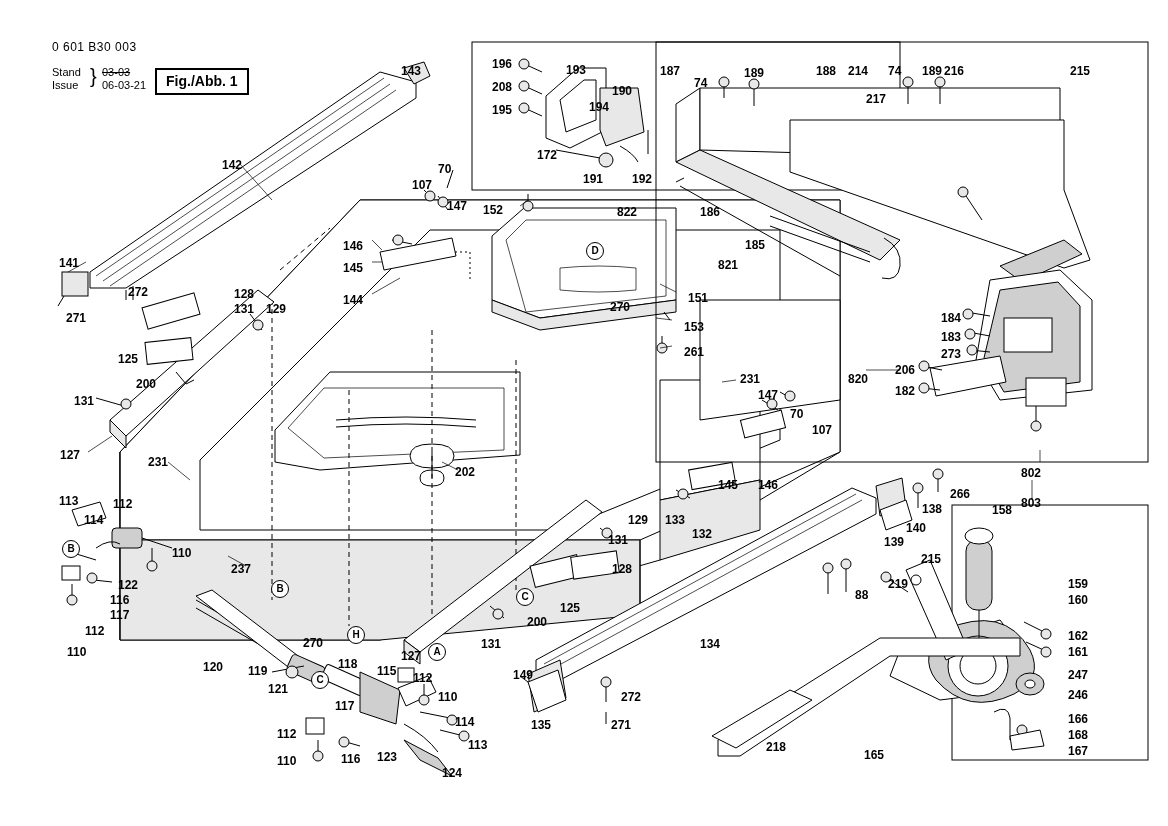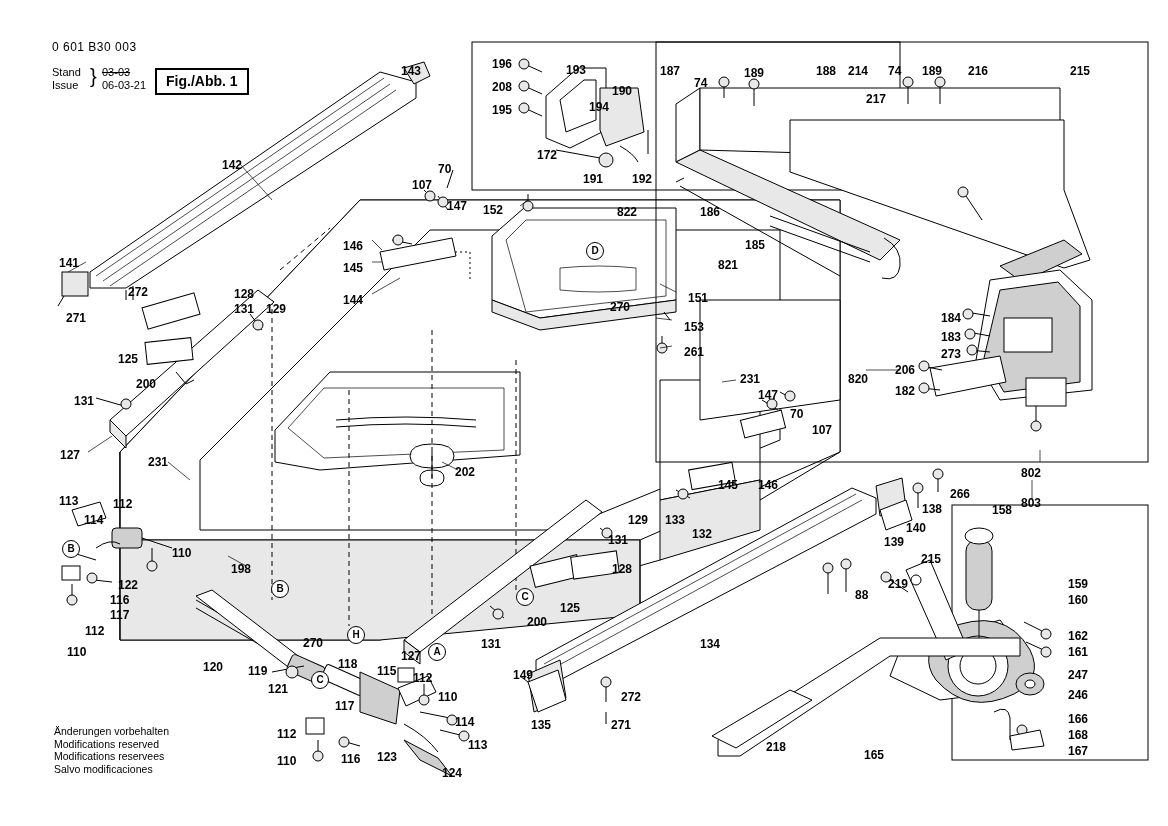--- a/index.html
+++ b/index.html
@@ -123,26 +123,20 @@
       <div class="issue-row">Issue</div>
     </div>
     <div class="brace">}</div>
     <div class="date-col">
       <div class="strike">03-03</div>
       <div>06-03-21</div>
     </div>
   </div>
   <div id="fig-box">Fig./Abb. 1</div>
 
-  <div id="footer">
-    <div>Änderungen vorbehalten</div>
-    <div>Modifications reserved</div>
-    <div>Modifications reservees</div>
-    <div>Salvo modificaciones</div>
-  </div>
 
   <svg class="art" viewBox="0 0 1168 826">
 
     <g class="ln">
       <polygon class="fill-w" points="90,272 380,72 416,82 416,98 126,288 90,288"></polygon>
       <line class="ln-thin" x1="96" y1="276" x2="384" y2="78"></line>
       <line class="ln-thin" x1="103" y1="281" x2="390" y2="84"></line>
       <line class="ln-thin" x1="110" y1="286" x2="396" y2="90"></line>
       <polygon class="fill-g" points="404,68 424,62 430,76 414,84"></polygon>
       <rect class="fill-g" x="62" y="272" width="26" height="24"></rect>
@@ -420,21 +414,21 @@
       <div class="callout" style="left: 566px; top: 63px;">193</div>
       <div class="callout" style="left: 612px; top: 84px;">190</div>
       <div class="callout" style="left: 589px; top: 100px;">194</div>
       <div class="callout" style="left: 660px; top: 64px;">187</div>
       <div class="callout" style="left: 694px; top: 76px;">74</div>
       <div class="callout" style="left: 744px; top: 66px;">189</div>
       <div class="callout" style="left: 816px; top: 64px;">188</div>
       <div class="callout" style="left: 848px; top: 64px;">214</div>
       <div class="callout" style="left: 888px; top: 64px;">74</div>
       <div class="callout" style="left: 922px; top: 64px;">189</div>
-      <div class="callout" style="left: 968px; top: 64px;">216</div>
+      <div class="callout" style="left: 944px; top: 64px;">216</div>
       <div class="callout" style="left: 1070px; top: 64px;">215</div>
       <div class="callout" style="left: 866px; top: 92px;">217</div>
       <div class="callout" style="left: 537px; top: 148px;">172</div>
       <div class="callout" style="left: 583px; top: 172px;">191</div>
       <div class="callout" style="left: 632px; top: 172px;">192</div>
       <div class="callout" style="left: 617px; top: 205px;">822</div>
       <div class="callout" style="left: 700px; top: 205px;">186</div>
       <div class="callout" style="left: 745px; top: 238px;">185</div>
       <div class="callout" style="left: 718px; top: 258px;">821</div>
       <div class="callout" style="left: 222px; top: 158px;">142</div>
@@ -478,21 +472,21 @@
       <div class="callout" style="left: 401px; top: 649px;">127</div>
       <div class="callout" style="left: 59px; top: 494px;">113</div>
       <div class="callout" style="left: 113px; top: 497px;">112</div>
       <div class="callout" style="left: 84px; top: 513px;">114</div>
       <div class="callout" style="left: 172px; top: 546px;">110</div>
       <div class="callout" style="left: 118px; top: 578px;">122</div>
       <div class="callout" style="left: 110px; top: 593px;">116</div>
       <div class="callout" style="left: 110px; top: 608px;">117</div>
       <div class="callout" style="left: 85px; top: 624px;">112</div>
       <div class="callout" style="left: 67px; top: 645px;">110</div>
-      <div class="callout" style="left: 231px; top: 562px;">198</div>
+      <div class="callout" style="left: 231px; top: 562px;">237</div>
       <div class="callout" style="left: 203px; top: 636px; margin-top: 24px;">120</div>
       <div class="callout" style="left: 303px; top: 636px;">270</div>
       <div class="callout" style="left: 248px; top: 664px;">119</div>
       <div class="callout" style="left: 268px; top: 682px;">121</div>
       <div class="callout" style="left: 338px; top: 657px;">118</div>
       <div class="callout" style="left: 377px; top: 664px;">115</div>
       <div class="callout" style="left: 413px; top: 671px;">112</div>
       <div class="callout" style="left: 438px; top: 690px;">110</div>
       <div class="callout" style="left: 335px; top: 699px;">117</div>
       <div class="callout" style="left: 277px; top: 727px;">112</div>

